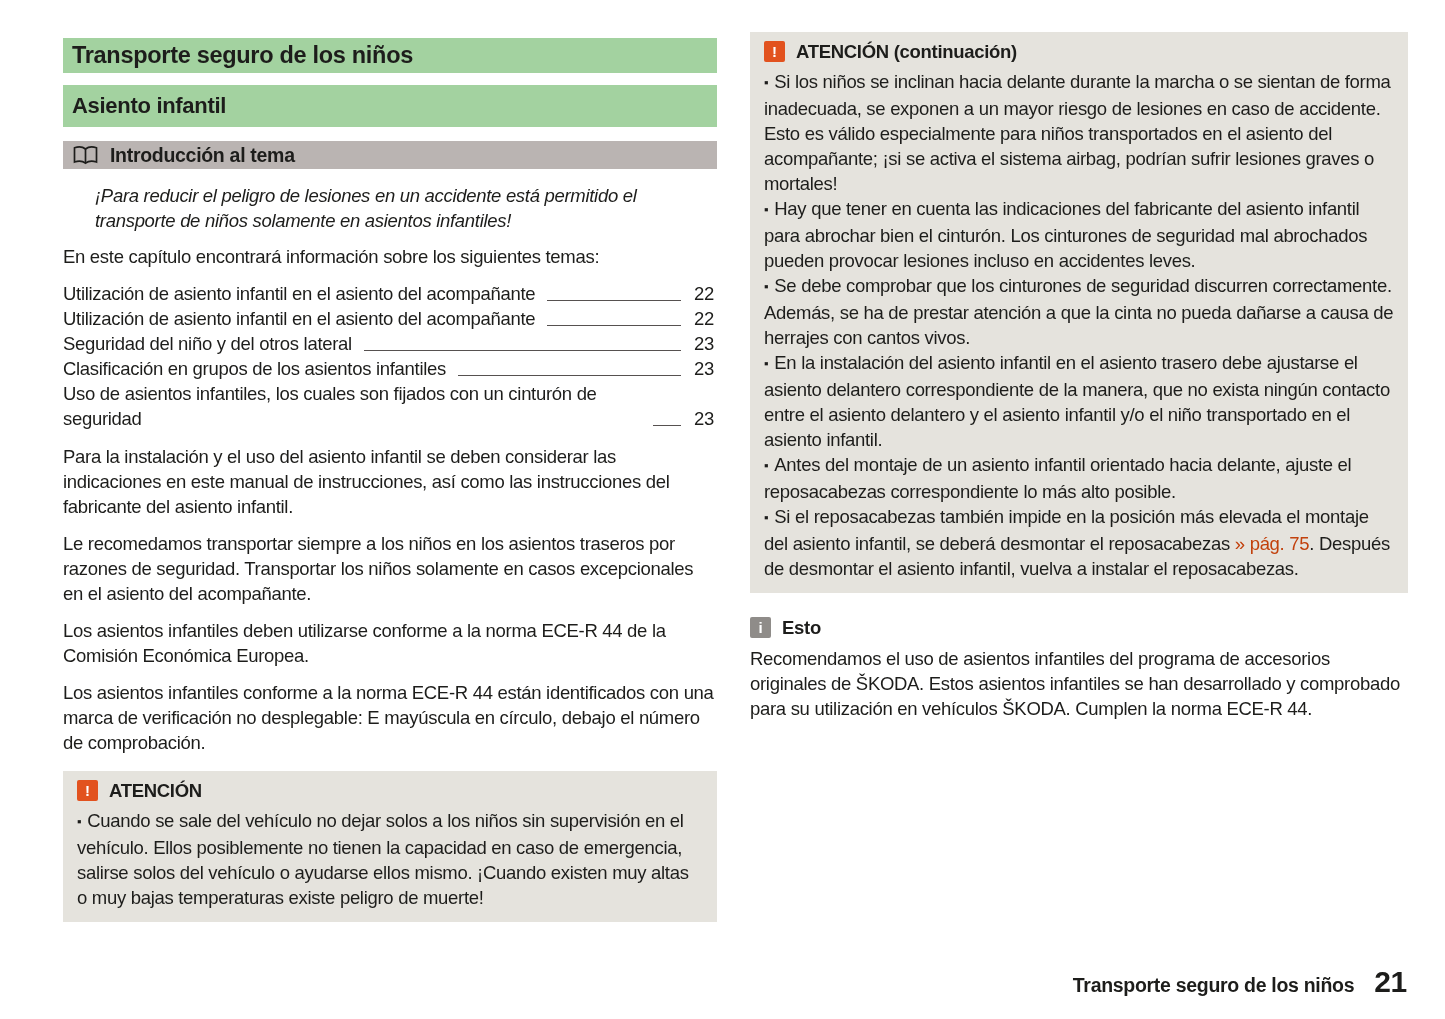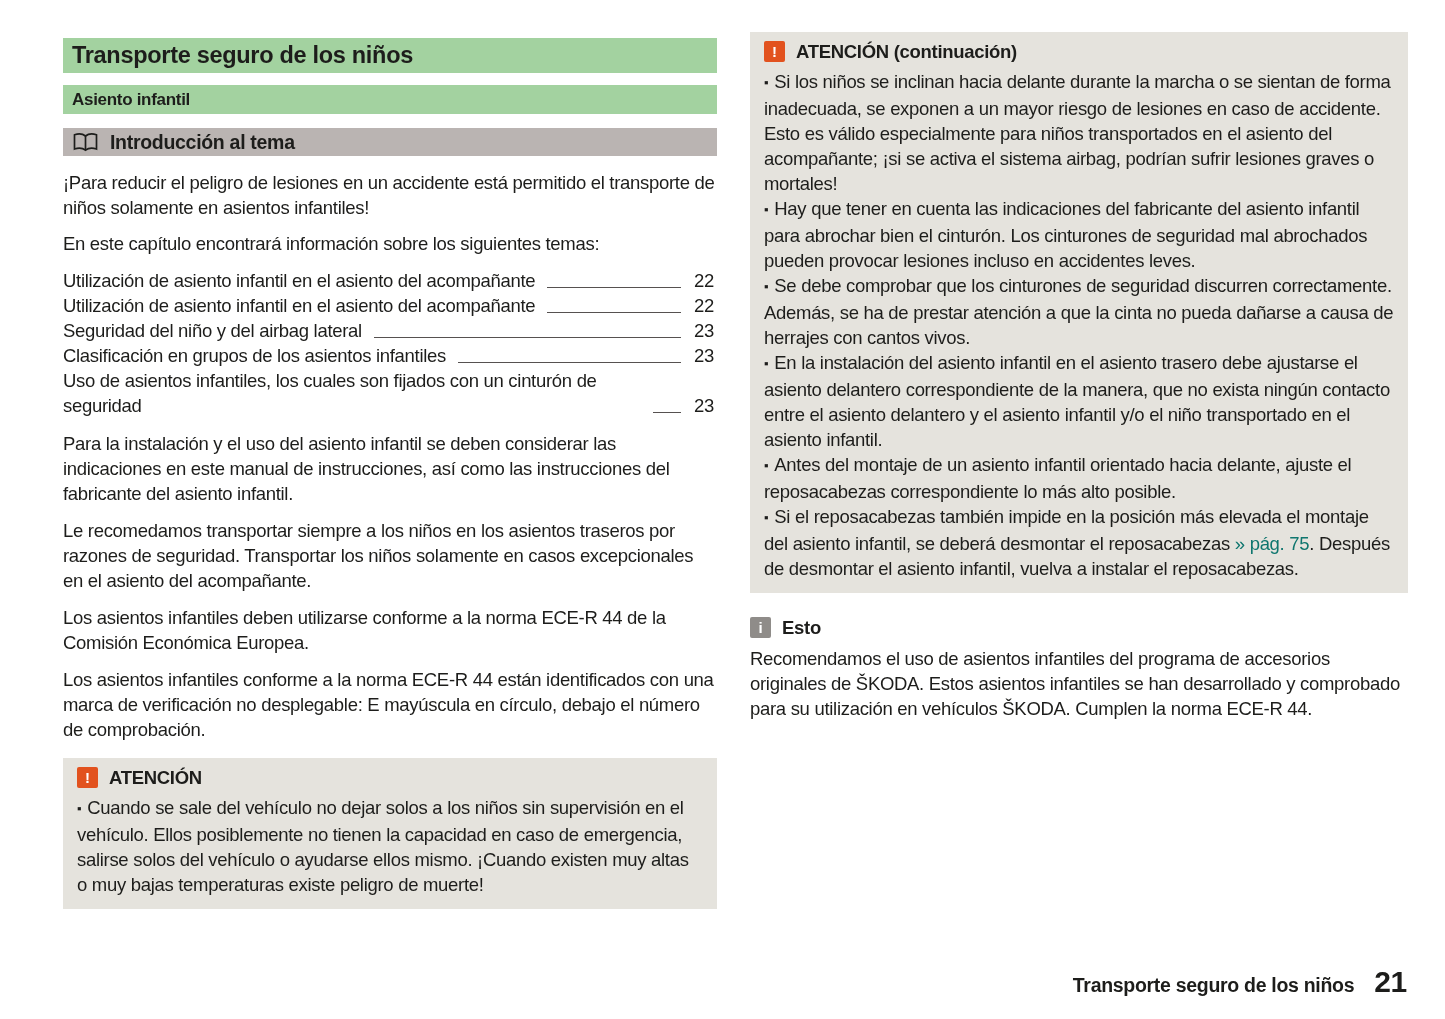--- a/index.html
+++ b/index.html
@@ -11,30 +11,30 @@
     color: #1d1d1b;
     overflow: hidden;
   }
   .col { position: absolute; }
   .col-left  { left: 63px;  top: 38px; width: 654px; }
   .col-right { left: 750px; top: 32px; width: 658px; }
 
   
   .bar { display: flex; align-items: center; padding: 0 9px; letter-spacing: -0.3px; }
   .bar-h1 { height: 35px; font-size: 23.5px; font-weight: bold; margin-bottom: 12px; }
-  .bar-h2 { height: 29px; font-size: 17px; font-weight: bold; margin-bottom: 14px; }
+  .bar-h2 { height: 42px; font-size: 22px; font-weight: bold; margin-bottom: 14px; }
   .bar-h3 { height: 28px; font-size: 19.5px; font-weight: bold; margin-bottom: 14px; gap: 11px; }
   .book-icon { display: inline-flex; align-items: center; }
 
   
   p, .toc-label, .toc-page, .note-title, .footer {
     font-size: 18.5px; line-height: 25px; letter-spacing: -0.3px;
   }
   .para { margin-bottom: 12px; }
-  .lead-italic { margin-bottom: 11px; }
+  .lead-italic { font-style: italic; margin-bottom: 11px; margin-left: 32px; }
 
   
   .toc { margin-bottom: 13px; }
   .toc-row { display: flex; align-items: flex-end; }
   .toc-label { flex: 0 1 auto; }
   .toc-leader { flex: 1 1 auto; min-width: 28px; border-bottom: 1.5px solid #565150; margin: 0 10px 5px 12px; }
   .toc-page { flex: 0 0 auto; width: 26px; text-align: center; }
 
   
   .note-box { background: #e5e3dd; padding: 7px 14px 12px 14px; }
@@ -47,21 +47,21 @@
     font-family: "Liberation Sans", sans-serif;
   }
   .icon-warn { background: #e2521e; }
   .icon-info { background: #8f8c89; }
   .bullet::before { content: "▪"; font-size: 13px; margin-right: 6px; position: relative; top: -1px; }
 
   
   .aviso { margin-top: 22px; }
   .aviso .note-head { margin-bottom: 6px; }
 
-  .ref-link { color: #0f766e; text-decoration: none; cursor: pointer; }
+  .ref-link { color: #c2410c; text-decoration: none; cursor: pointer; }
 
   
   .footer {
     position: absolute; right: 38px; bottom: 21px;
     display: flex; align-items: baseline; gap: 20px;
   }
   .footer-chapter { font-weight: bold; font-size: 19.5px; }
   .footer-page { font-weight: bold; font-size: 30px; }
 </style>
 </head>
@@ -96,21 +96,21 @@
       <span class="toc-label">Utilización de asiento infantil en el asiento del acompañante</span>
       <span class="toc-leader"></span>
       <span class="toc-page">22</span>
     </div>
     <div class="toc-row">
       <span class="toc-label">Utilización de asiento infantil en el asiento del acompañante</span>
       <span class="toc-leader"></span>
       <span class="toc-page">22</span>
     </div>
     <div class="toc-row">
-      <span class="toc-label">Seguridad del niño y del airbag lateral</span>
+      <span class="toc-label">Seguridad del niño y del otros lateral</span>
       <span class="toc-leader"></span>
       <span class="toc-page">23</span>
     </div>
     <div class="toc-row">
       <span class="toc-label">Clasificación en grupos de los asientos infantiles</span>
       <span class="toc-leader"></span>
       <span class="toc-page">23</span>
     </div>
     <div class="toc-row">
       <span class="toc-label">Uso de asientos infantiles, los cuales son fijados con un cinturón de seguridad</span>

